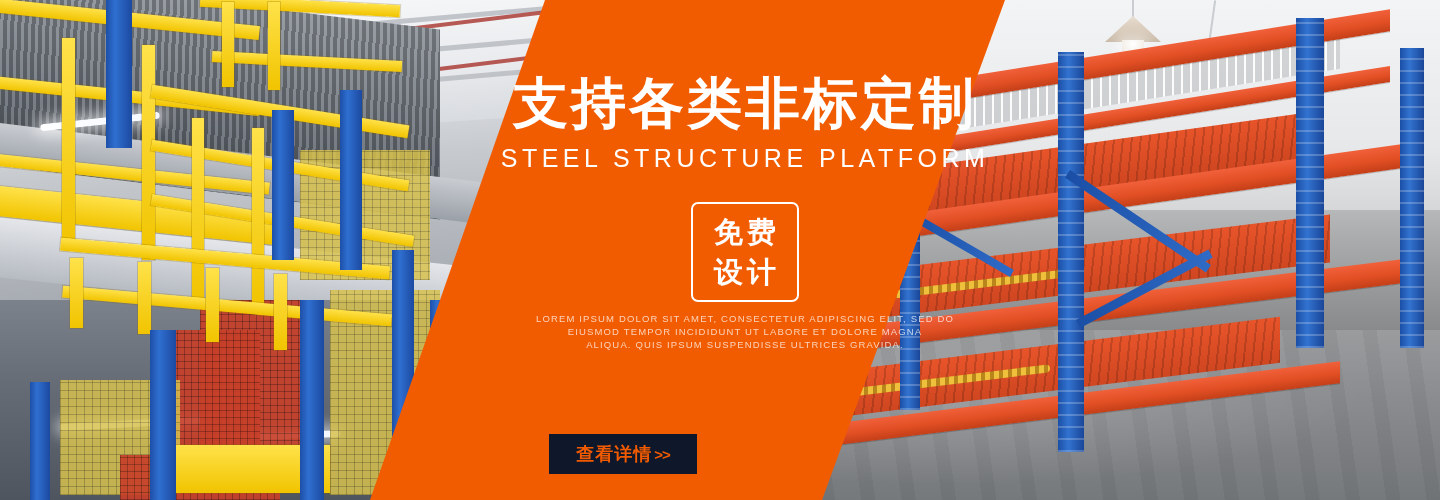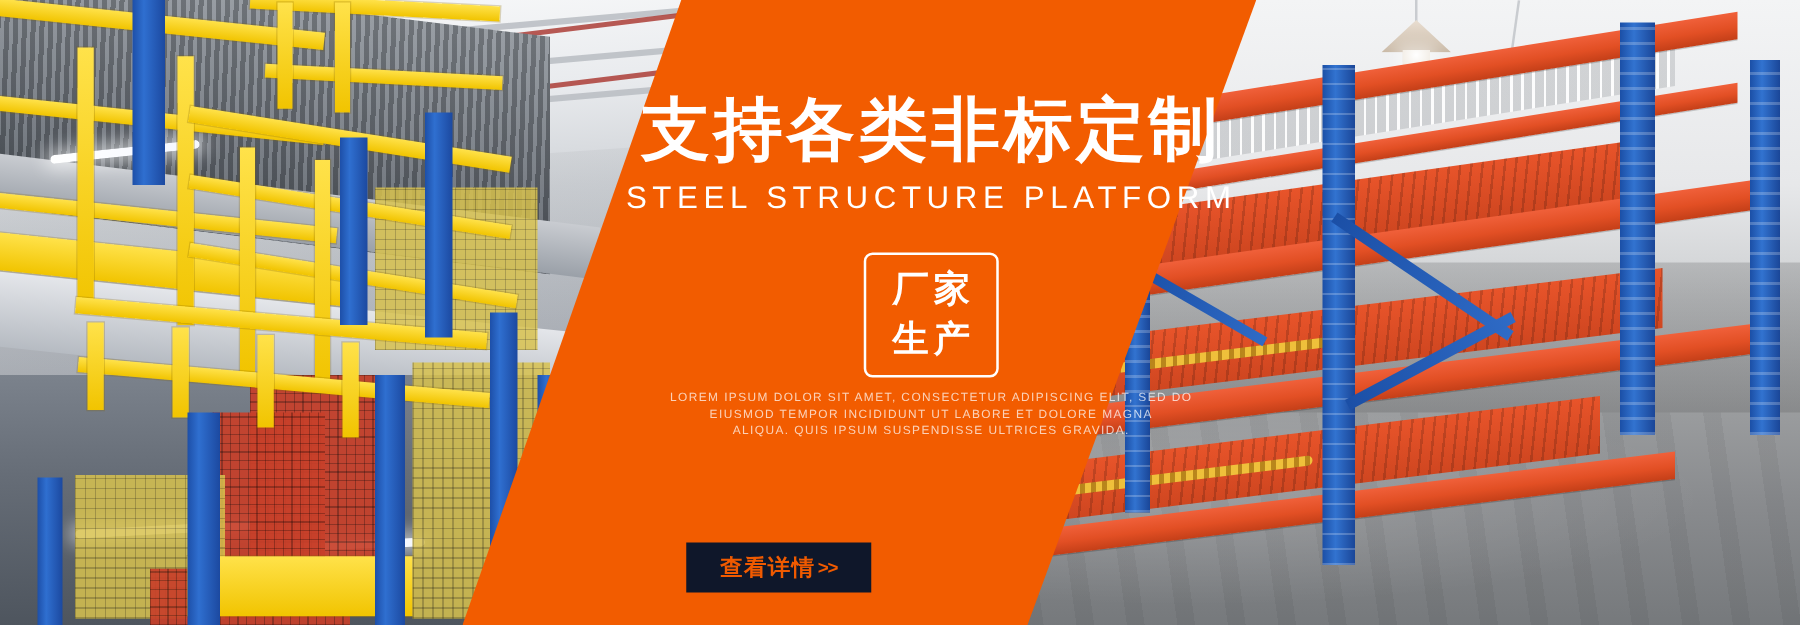--- a/index.html
+++ b/index.html
@@ -371,22 +371,22 @@
   <div class="panel"></div>
 
   <div class="panel-content">
 
     <div class="title-cn">支持各类非标定制</div>
 
     <div class="title-en">STEEL STRUCTURE PLATFORM</div>
 
     <div class="badges">
       <div class="badge">
-        <span>厂家</span>
-        <span>生产</span>
+        <span>免费</span>
+        <span>设计</span>
       </div>
     </div>
 
     <div class="lorem">
       <div>LOREM IPSUM DOLOR SIT AMET, CONSECTETUR ADIPISCING ELIT, SED DO</div>
       <div>EIUSMOD TEMPOR INCIDIDUNT UT LABORE ET DOLORE MAGNA</div>
       <div>ALIQUA. QUIS IPSUM SUSPENDISSE ULTRICES GRAVIDA.</div>
     </div>
 
     <div class="cta-wrap">

